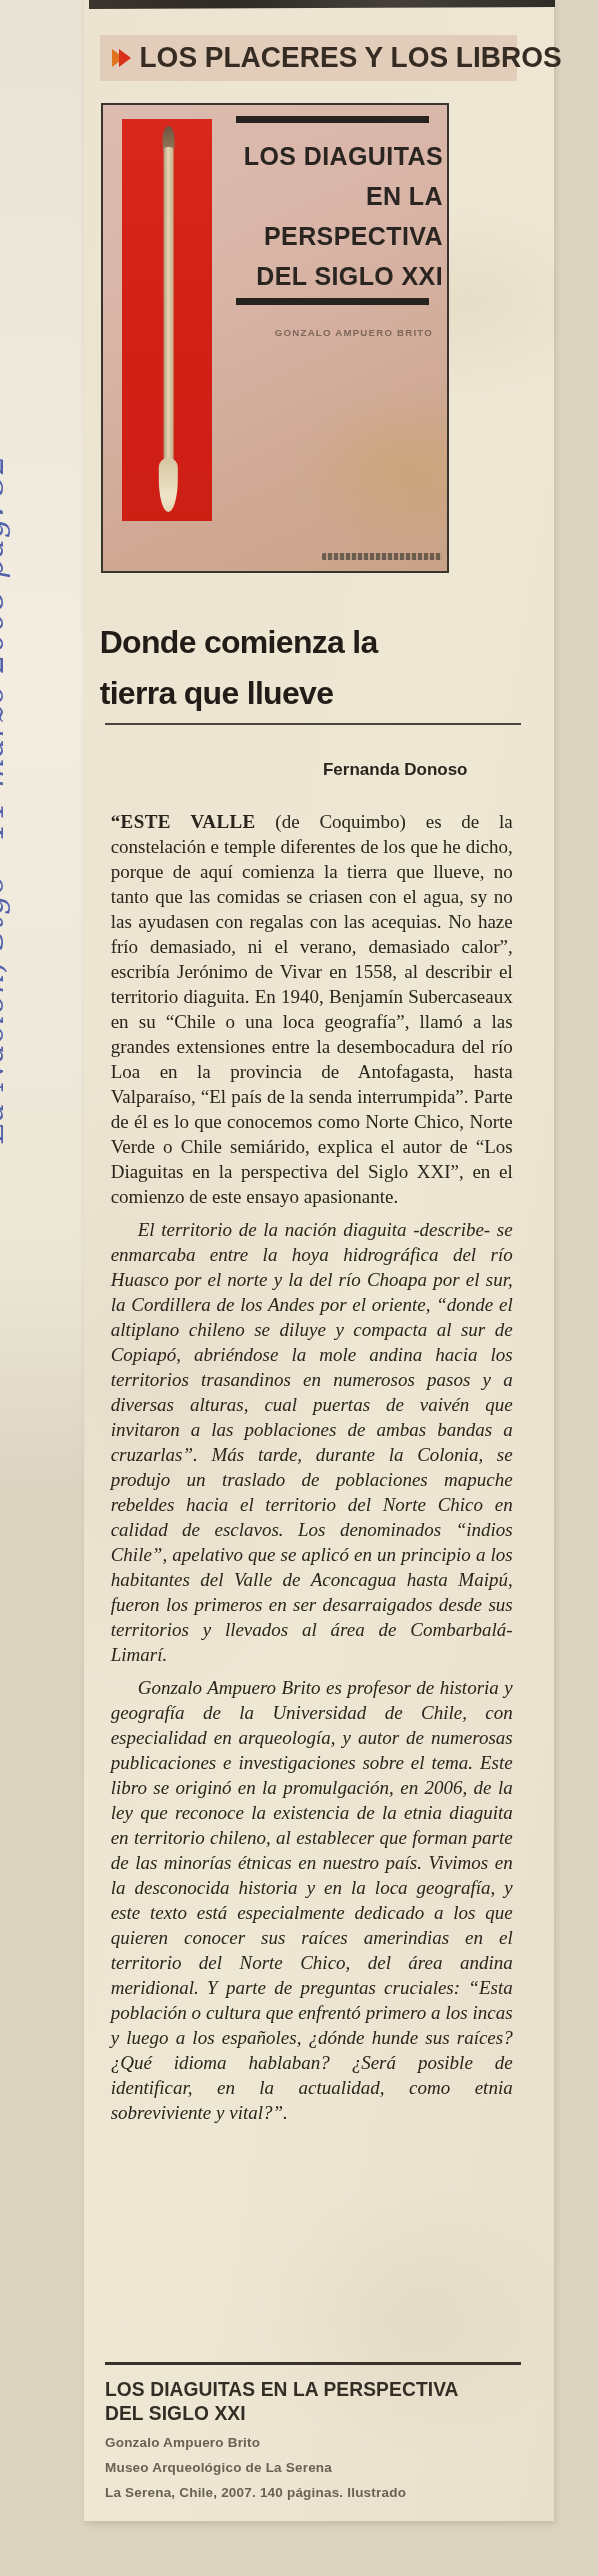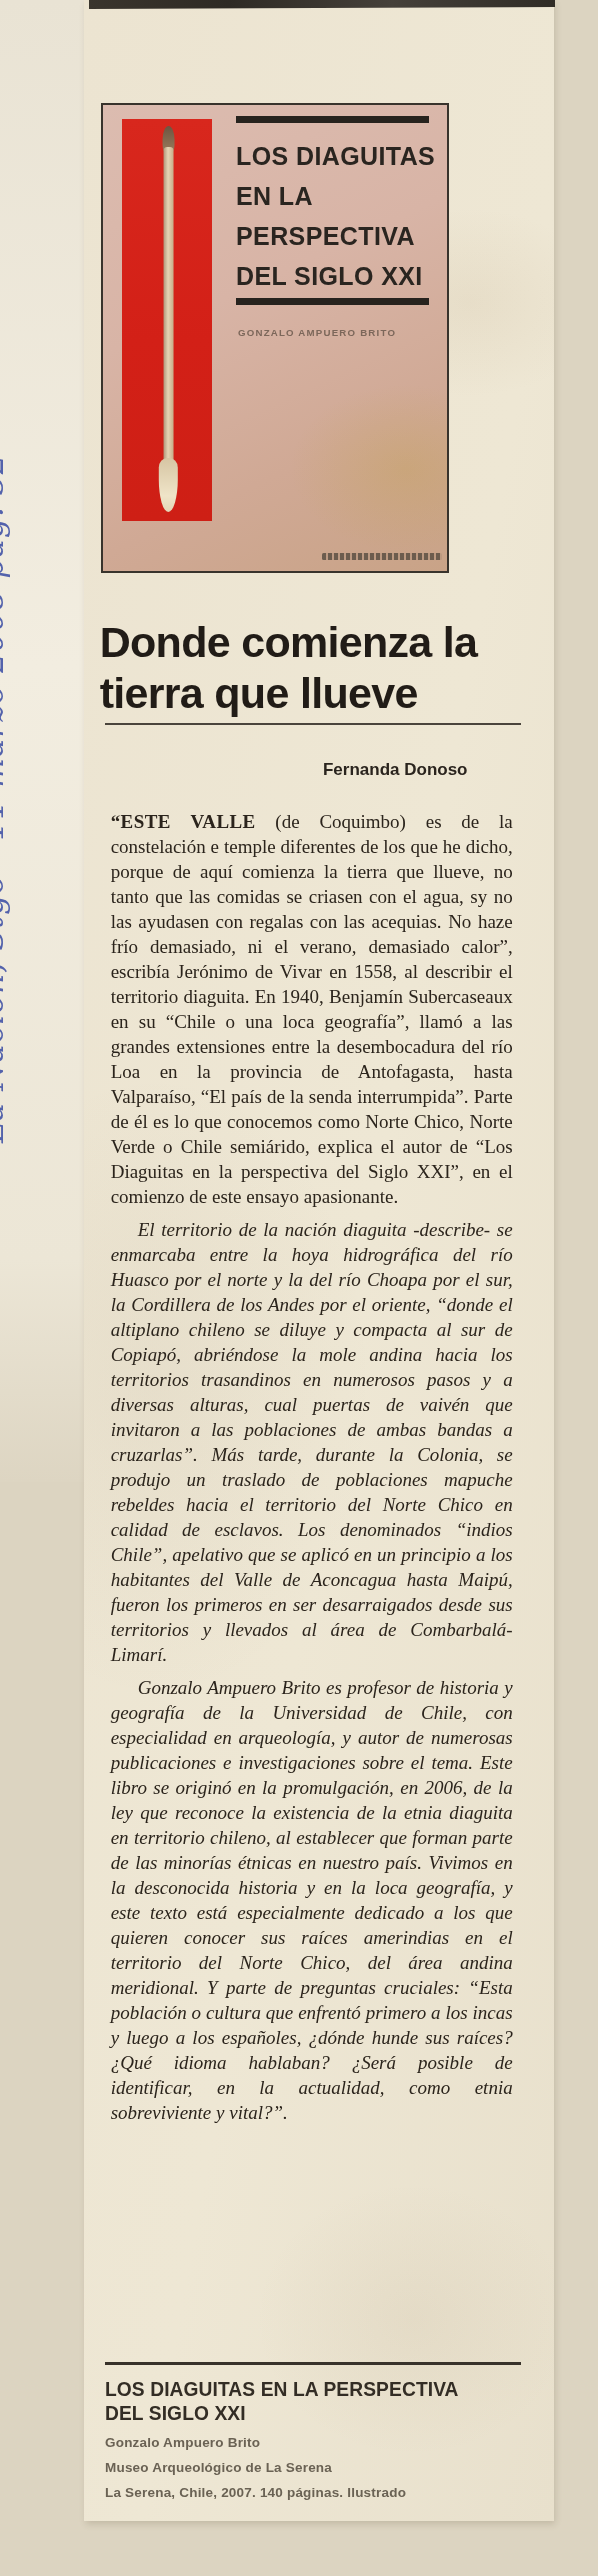--- a/index.html
+++ b/index.html
@@ -44,20 +44,21 @@
     font-size:28px; color:#362c23; letter-spacing:0px;
     transform:scaleY(1.04); white-space:nowrap;
   }
   
   .cover{
     position:absolute; left:17px; top:103px; width:344px; height:466px;
     border:2.2px solid #38332c;
     background:
       radial-gradient(ellipse 165px 120px at 88% 78%, rgba(190,160,60,0.25), transparent 70%),
       linear-gradient(155deg,#dcbcb0 0%,#d8b4a6 40%,#d0a995 72%,#c9a387 100%);
+    text-align: right;
   }
   .red-panel{
     position:absolute; left:18.7px; top:13.5px; width:90px; height:402px;
     background:linear-gradient(180deg,#d8271d 0%,#d32017 55%,#ce1f15 100%);
   }
   .artifact{position:absolute; left:50%; top:7.5px; bottom:7.5px; width:22.5px; transform:translateX(-42%);}
   .artifact .knob{
     position:absolute; top:0; left:50%; transform:translateX(-50%);
     width:12px; height:27px; background:linear-gradient(180deg,#6d5440,#9a7c5c);
     border-radius:55% 55% 35% 35%;
@@ -97,21 +98,21 @@
     position:absolute; left:16.5px; top:1100px; width:763px; height:43px;
     transform:rotate(-90deg); transform-origin:0 100%;
     font-family:"DejaVu Serif", serif; font-style:italic;
     font-size:31px; letter-spacing:1.1px; color:#4657a8; opacity:0.92;
     white-space:nowrap;
   }
   
   .headline{
     position:absolute; left:15.7px; top:617px; width:434px;
     font-family:"Liberation Sans", sans-serif; font-weight:bold;
-    font-size:43px; line-height:51px; color:#211c17; letter-spacing:-0.7px;
+    font-size:32px; line-height:51px; color:#211c17; letter-spacing:-0.7px;
   }
   .headline span{display:block;}
   .byline-rule{position:absolute; left:21px; top:723px; width:416px; height:1.5px; background:#4a443c;}
   .byline{
     position:absolute; left:19.5px; top:760px; width:364px; text-align:right;
     font-family:"Liberation Sans", sans-serif; font-weight:bold;
     font-size:17px; color:#2a241e;
   }
   
   .body-text{
@@ -143,20 +144,27 @@
 <div id="scan">
 
   <div class="left-backing"></div>
 
   <div class="annotation">La Nación, Stgo - 11-marzo-2008 pág. 32</div>
 
   <div class="clipping">
 
     <div class="top-edge"></div>
 
+    <div class="section-header">
+      <span class="chevrons">
+        <span class="chev c1"></span>
+        <span class="chev c2"></span>
+      </span>
+      <span class="section-label">LOS PLACERES Y LOS LIBROS</span>
+    </div>
 
     <div class="cover">
       <div class="red-panel">
         <div class="artifact">
           <div class="knob"></div>
           <div class="shaft"></div>
           <div class="flare"></div>
         </div>
       </div>
       <div class="cover-rule-top"></div>

